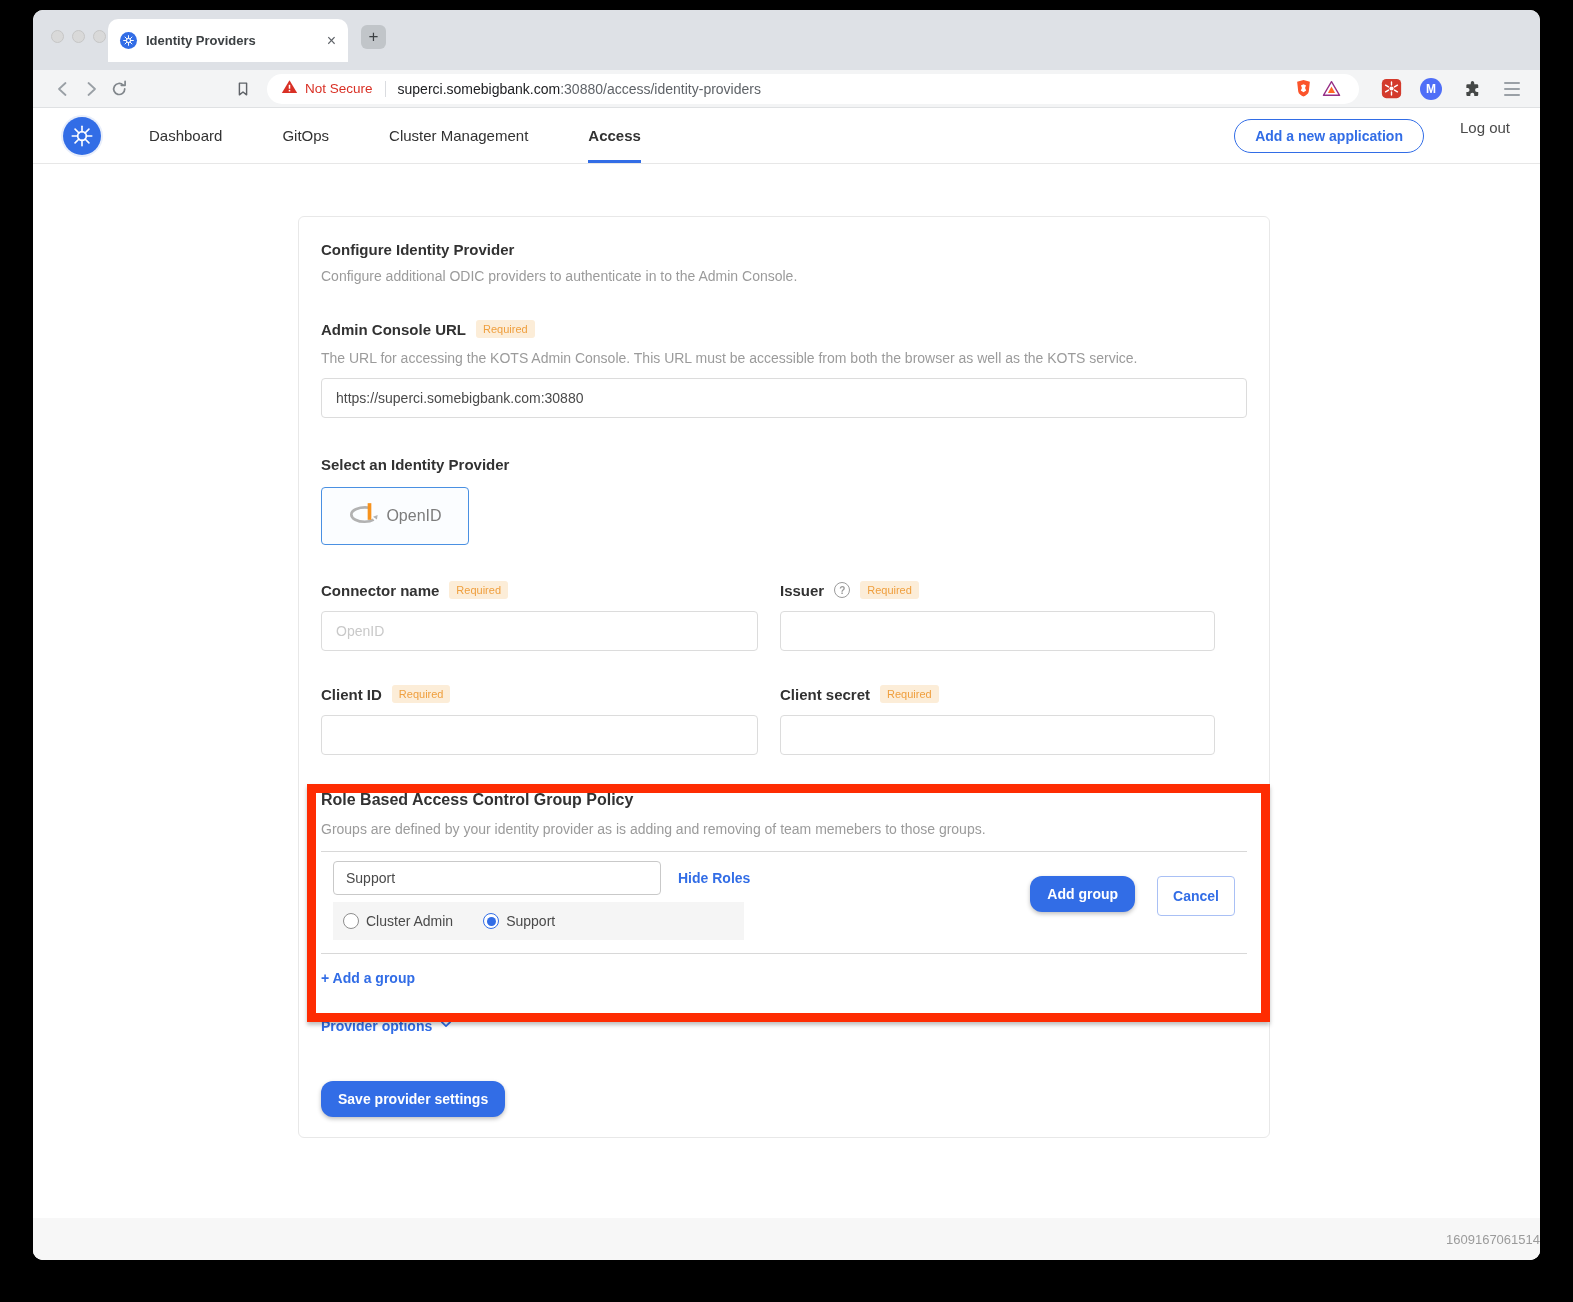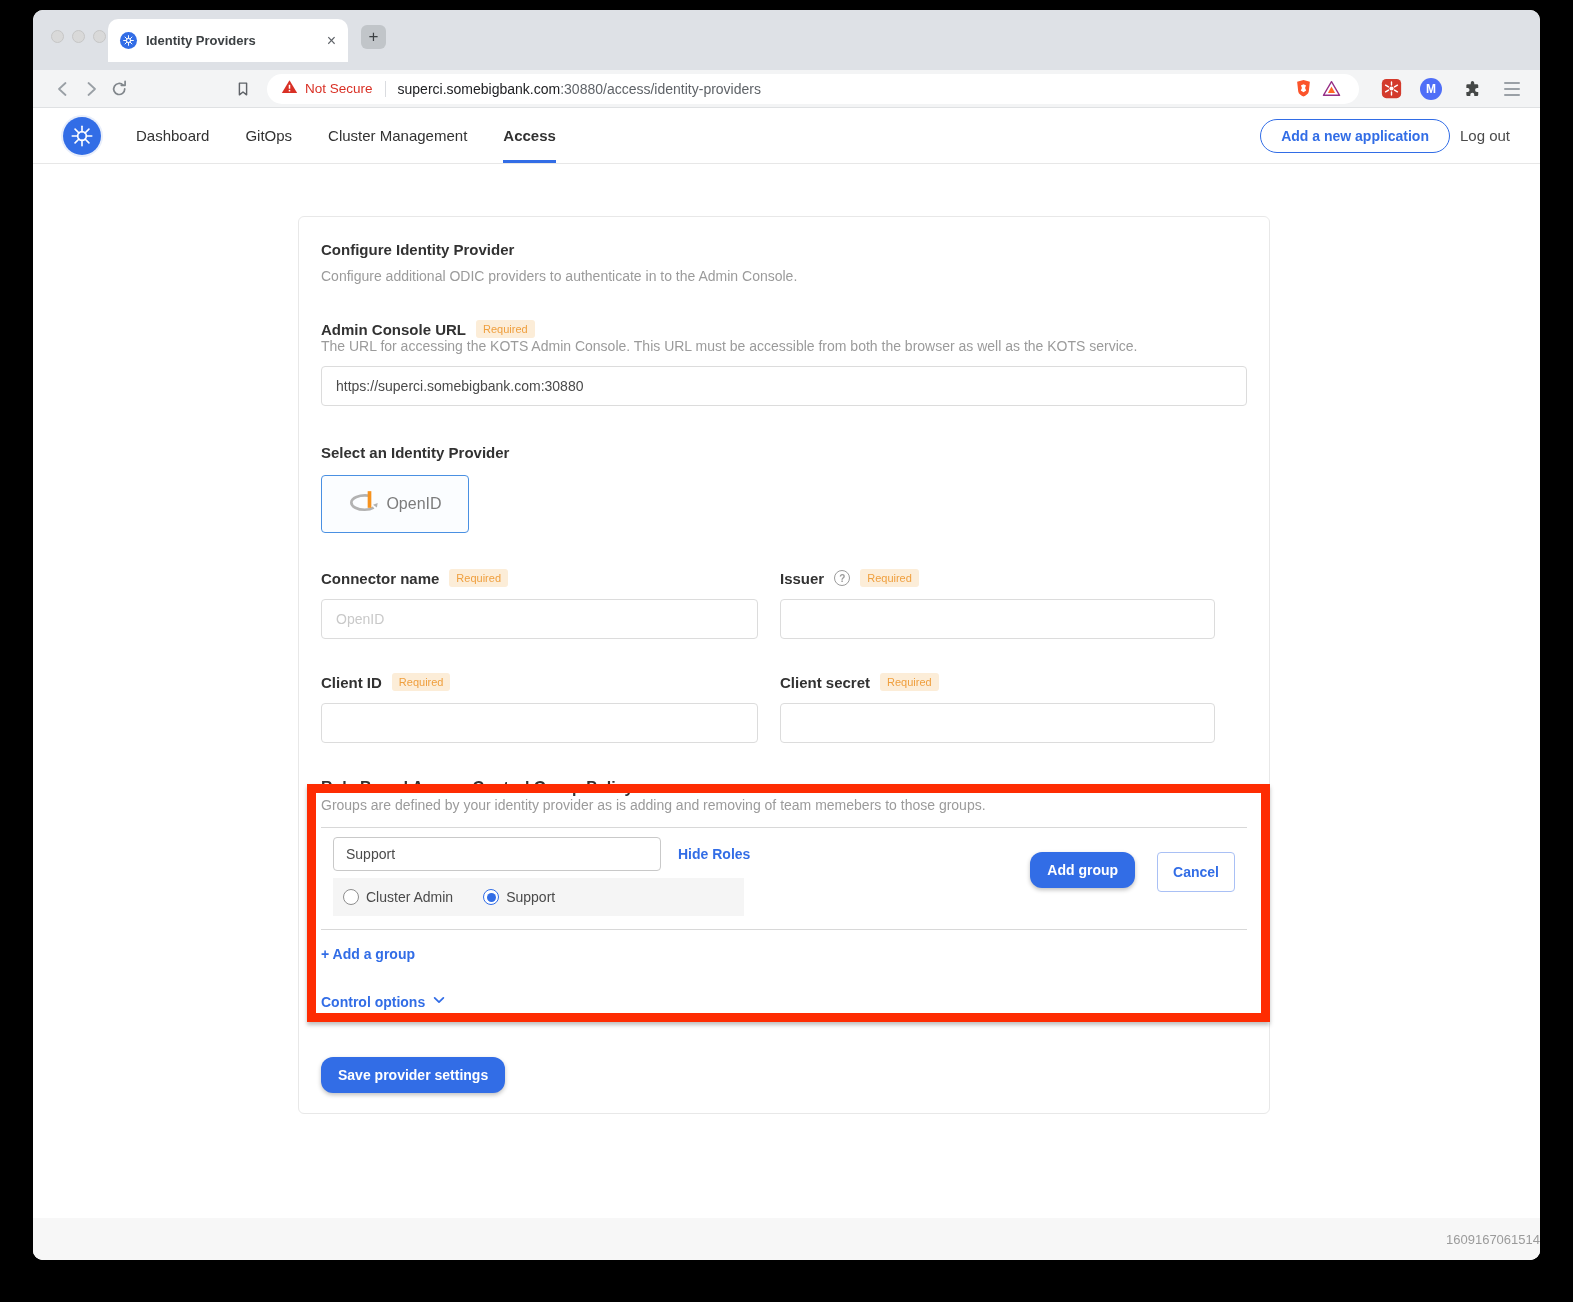--- a/index.html
+++ b/index.html
@@ -35,39 +35,39 @@
   .ext-row { display:flex; align-items:center; gap:15px; margin-left:8px; }
   .avatar { width:22px; height:22px; border-radius:50%; background:#4f6ef7; color:#fff; font-size:12px;
             font-weight:700; display:flex; align-items:center; justify-content:center; cursor:pointer; }
   .hamburger { display:flex; flex-direction:column; gap:4px; cursor:pointer; padding:4px; }
   .hamburger span { display:block; width:16px; height:2px; background:#9aa0a6; border-radius:1px; }
 
   
   .appnav { height:56px; background:#fff; border-bottom:1px solid #e7e7e7; display:flex; align-items:center; padding:0 30px; }
   .k8s-logo { width:38px; height:38px; border-radius:50%; background:#326DE6; display:flex;
               align-items:center; justify-content:center; flex:none; box-shadow:0 0 0 2px #e8eefb; }
-  .navlinks { display:flex; align-items:center; height:100%; margin-left:35px; gap:36px; }
+  .navlinks { display:flex; align-items:center; height:100%; margin-left:48px; gap:60px; }
   .nav-item { height:100%; display:flex; align-items:center; font-size:15px; color:#323232;
               font-weight:500; cursor:pointer; border-bottom:3px solid transparent; padding-top:3px; }
   .nav-item.active { font-weight:700; border-bottom-color:#326DE6; }
-  .appnav-right { margin-left:auto; display:flex; align-items:center; gap:10px; }
+  .appnav-right { margin-left:auto; display:flex; align-items:flex-start; gap:36px; }
   .pill-btn { height:34px; border:1px solid #326DE6; border-radius:18px; background:#fff; color:#326DE6;
               font-size:14px; font-weight:700; padding:0 20px; cursor:pointer; font-family:inherit; }
   .logout { font-size:15px; color:#4a4a4a; cursor:pointer; }
 
   
   .content { position:relative; height:1104px; background:#fff; }
   .card { position:absolute; left:265px; top:52px; width:972px; background:#fff;
           border:1px solid #e8e8e8; border-radius:6px; padding:24px 22px 20px; }
   .h1 { font-size:15px; font-weight:700; color:#323232; }
   .sub { font-size:14px; color:#9b9b9b; margin-top:10px; }
   .label-row { display:flex; align-items:center; gap:10px; }
   .flabel { font-size:15px; font-weight:700; color:#323232; }
   .req { font-size:11px; color:#ef9f3e; background:#fcedd8; border-radius:3px; padding:3px 7px; font-weight:500; }
-  .desc { font-size:14px; color:#9b9b9b; margin-top:0; }
+  .desc { font-size:14px; color:#9b9b9b; margin-top:12px; }
   .tinput { width:100%; height:40px; border:1px solid #dcdcdc; border-radius:4px; padding:4px 14px;
             font-size:14px; color:#4a4a4a; font-family:inherit; outline:none; background:#fff; }
   .tinput::placeholder { color:#c9c9c9; }
   .mt12 { margin-top:12px; } .mt34 { margin-top:34px; }
   .mt36 { margin-top:36px; } .mt38 { margin-top:38px; }
   .provider-box { margin-top:14px; width:148px; height:58px; border:1px solid #4a90e2; background:#fbfdff;
                   border-radius:4px; display:flex; align-items:center; justify-content:center; gap:8px; cursor:pointer; }
   .provider-name { font-size:16px; color:#7c7c7c; }
   .two-col { display:flex; gap:22px; }
   .col-l { width:437px; } .col-r { width:435px; }
@@ -327,21 +327,21 @@
               <button class="btn-primary">Add group</button>
               <button class="btn-cancel">Cancel</button>
             </div>
           </div>
 
           <hr class="divider" style="margin-top:13px;">
           <span class="link addgroup-link">+ Add a group</span>
         </div>
 
         <div class="advanced">
-          <span class="link">Control options</span>
+          <span class="link">Provider options</span>
           <span>
             <svg width="14" height="14" viewBox="0 0 16 16">
                 <path d="M3 5.5 l5 5 5 -5" stroke="#326DE6" stroke-width="2" fill="none" stroke-linecap="round" stroke-linejoin="round"></path>
               </svg>
           </span>
         </div>
 
         <button class="btn-primary save-btn">Save provider settings</button>
       </div>
 

